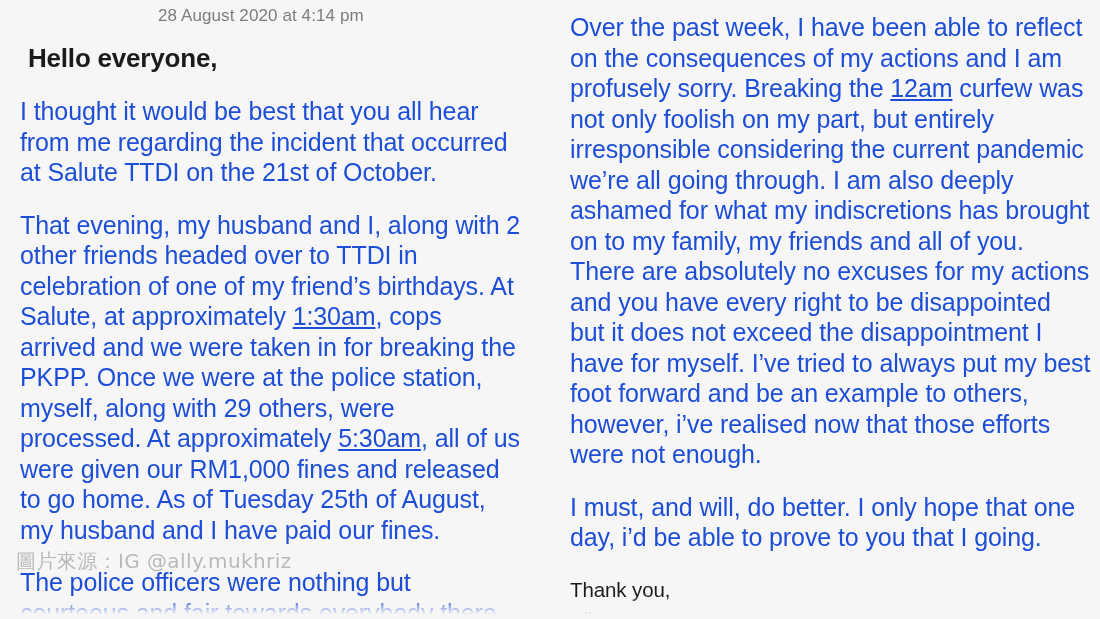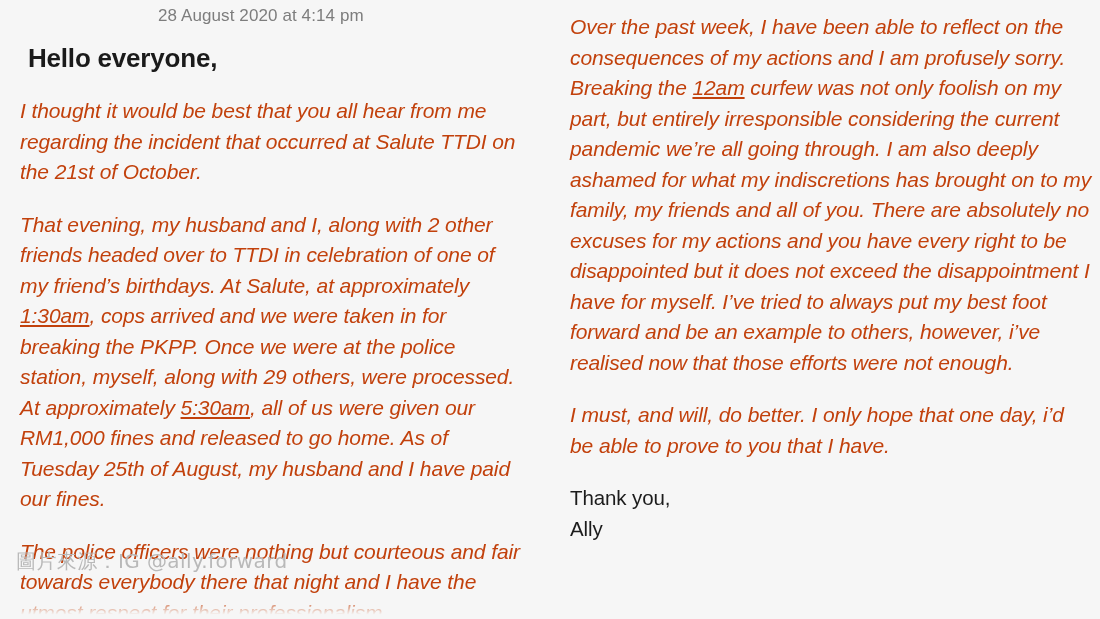--- a/index.html
+++ b/index.html
@@ -52,26 +52,25 @@
   }
   .greeting {
     font-size: 26px;
     font-weight: bold;
     color: #1b1b1b;
     letter-spacing: -0.2px;
     margin: 14px 0 0 8px;
     line-height: 32px;
   }
   p.body-text {
-    font-size: 21px;
+    font-size: 25px;
     line-height: 30.5px;
-    color: #c2410c;
+    color: #1d4ed8;
     margin: 22px 0 0 0;
     letter-spacing: -0.1px;
-    font-style: italic;
   }
   .col-right p.body-text:first-child {
     margin-top: 12px;
   }
   .ul {
     text-decoration: underline;
     text-underline-offset: 2px;
   }
   .sign-off {
     font-size: 20.5px;
@@ -114,23 +113,23 @@
     <p class="body-text"><span>That evening, my husband and I, along with 2 other friends headed over to TTDI in celebration of one of my friend’s birthdays. At Salute, at approximately </span><span class="ul">1:30am</span><span>, cops arrived and we were taken in for breaking the PKPP. Once we were at the police station, myself, along with 29 others, were processed. At approximately </span><span class="ul">5:30am</span><span>, all of us were given our RM1,000 fines and released to go home. As of Tuesday 25th of August, my husband and I have paid our fines.</span></p>
 
     <p class="body-text">The police officers were nothing but courteous and fair towards everybody there that night and I have the utmost respect for their professionalism.</p>
   </div>
 
   <div class="divider"></div>
 
   <div class="column col-right">
     <p class="body-text"><span>Over the past week, I have been able to reflect on the consequences of my actions and I am profusely sorry. Breaking the </span><span class="ul">12am</span><span> curfew was not only foolish on my part, but entirely irresponsible considering the current pandemic we’re all going through. I am also deeply ashamed for what my indiscretions has brought on to my family, my friends and all of you. There are absolutely no excuses for my actions and you have every right to be disappointed but it does not exceed the disappointment I have for myself. I’ve tried to always put my best foot forward and be an example to others, however, i’ve realised now that those efforts were not enough.</span></p>
 
-    <p class="body-text">I must, and will, do better. I only hope that one day, i’d be able to prove to you that I have.</p>
+    <p class="body-text">I must, and will, do better. I only hope that one day, i’d be able to prove to you that I going.</p>
 
     <div class="sign-off">
       <div>Thank you,</div>
       <div>Ally</div>
     </div>
   </div>
 
-  <div class="watermark">圖片來源：IG @ally.forward</div>
+  <div class="watermark">圖片來源：IG @ally.mukhriz</div>
   <div class="fade-bottom"></div>
 </div>
 
 </body></html>

